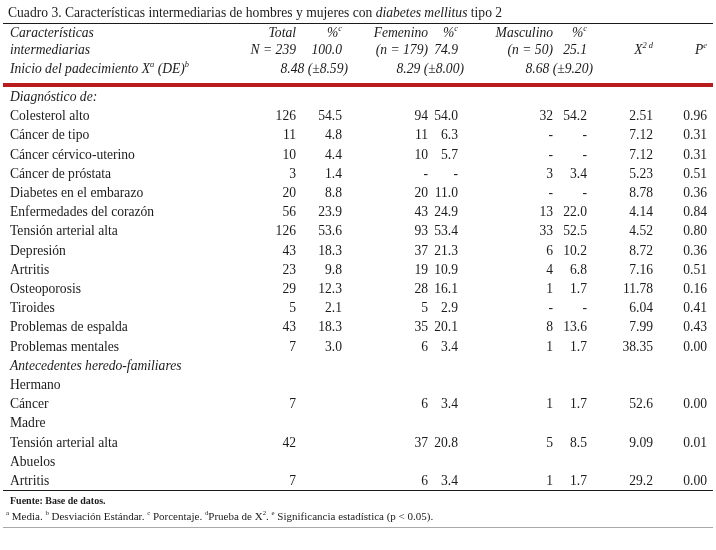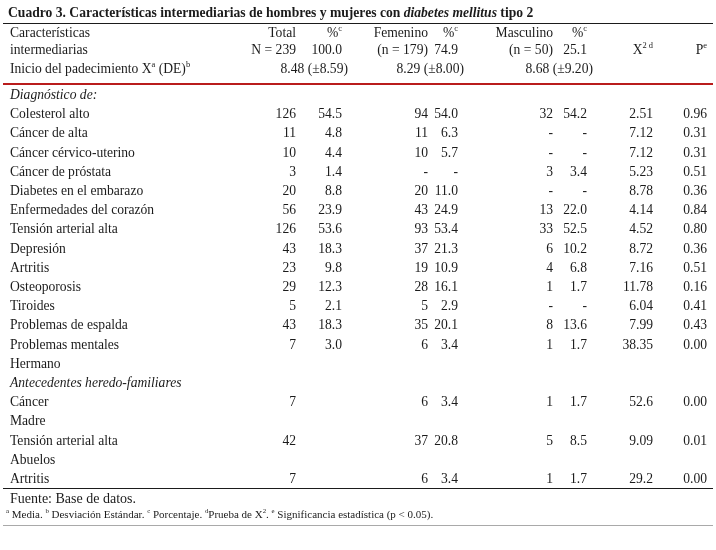--- a/index.html
+++ b/index.html
@@ -2,41 +2,41 @@
 <html><head>
 <meta charset="utf-8">
 <style>
   html,body{margin:0;padding:0;}
   body{
     width:716px;height:550px;background:#ffffff;overflow:hidden;
     font-family:"Liberation Serif", serif;color:#1b1b1b;
   }
   .page{padding:3px 3px 0 3px;}
   .title{
-    font-size:13.6px;font-weight:bold;line-height:19px;padding-left:5px;
+    font-size:13.6px;font-weight:normal;line-height:19px;padding-left:5px;
     white-space:nowrap;
   }
   .title .it{font-style:italic;}
   table{
     width:710px;border-collapse:collapse;table-layout:fixed;margin-top:1px;
     border-top:1.6px solid #1b1b1b;
   }
-  thead{border-bottom:2px solid #b91c1c;}
+  thead{border-bottom:4px solid #b91c1c;font-style:italic;}
   tbody{border-bottom:1.6px solid #1b1b1b;}
   td{font-size:13.6px;padding:0;vertical-align:bottom;white-space:nowrap;overflow:visible;}
   thead td{line-height:17px;}
   tr.onset td{line-height:22px;padding-bottom:3px;}
   tbody td{line-height:19.2px;}
   .lbl{padding-left:7px;text-align:left;}
   .num{text-align:right;padding-right:6px;}
   .ctr{text-align:right;}
   .sec{font-style:italic;}
   sup{font-size:0.62em;line-height:0;}
   .footer{margin-top:2px;}
-  .source{font-size:14px;line-height:15px;padding-left:7px;}
+  .source{font-size:10px;line-height:15px;padding-left:7px;font-weight:bold;}
   .notes{font-size:11px;line-height:16px;padding-left:3px;}
   .bottom-line{border-top:1px solid #a9a9a9;width:710px;margin-top:3px;}
 </style>
 </head>
 <body>
 
 <div class="page">
 
   <div class="title" id="title">Cuadro 3. Características intermediarias de hombres y mujeres con <span class="it">diabetes mellitus</span> tipo 2</div>
 
@@ -101,21 +101,21 @@
           <td class="num">126</td>
           <td class="num">54.5</td>
           <td class="num">94</td>
           <td class="num">54.0</td>
           <td class="num">32</td>
           <td class="num">54.2</td>
           <td class="num">2.51</td>
           <td class="num">0.96</td>
         </tr>
         <tr>
-          <td class="lbl">Cáncer de alta</td>
+          <td class="lbl">Cáncer de tipo</td>
           <td class="num">11</td>
           <td class="num">4.8</td>
           <td class="num">11</td>
           <td class="num">6.3</td>
           <td class="num">-</td>
           <td class="num">-</td>
           <td class="num">7.12</td>
           <td class="num">0.31</td>
         </tr>
         <tr>
@@ -233,32 +233,32 @@
           <td class="num">7</td>
           <td class="num">3.0</td>
           <td class="num">6</td>
           <td class="num">3.4</td>
           <td class="num">1</td>
           <td class="num">1.7</td>
           <td class="num">38.35</td>
           <td class="num">0.00</td>
         </tr>
         <tr>
+          <td class="lbl sec">Antecedentes heredo-familiares</td>
+          <td class="num"></td>
+          <td class="num"></td>
+          <td class="num"></td>
+          <td class="num"></td>
+          <td class="num"></td>
+          <td class="num"></td>
+          <td class="num"></td>
+          <td class="num"></td>
+        </tr>
+        <tr>
           <td class="lbl">Hermano</td>
-          <td class="num"></td>
-          <td class="num"></td>
-          <td class="num"></td>
-          <td class="num"></td>
-          <td class="num"></td>
-          <td class="num"></td>
-          <td class="num"></td>
-          <td class="num"></td>
-        </tr>
-        <tr>
-          <td class="lbl sec">Antecedentes heredo-familiares</td>
           <td class="num"></td>
           <td class="num"></td>
           <td class="num"></td>
           <td class="num"></td>
           <td class="num"></td>
           <td class="num"></td>
           <td class="num"></td>
           <td class="num"></td>
         </tr>
         <tr>

